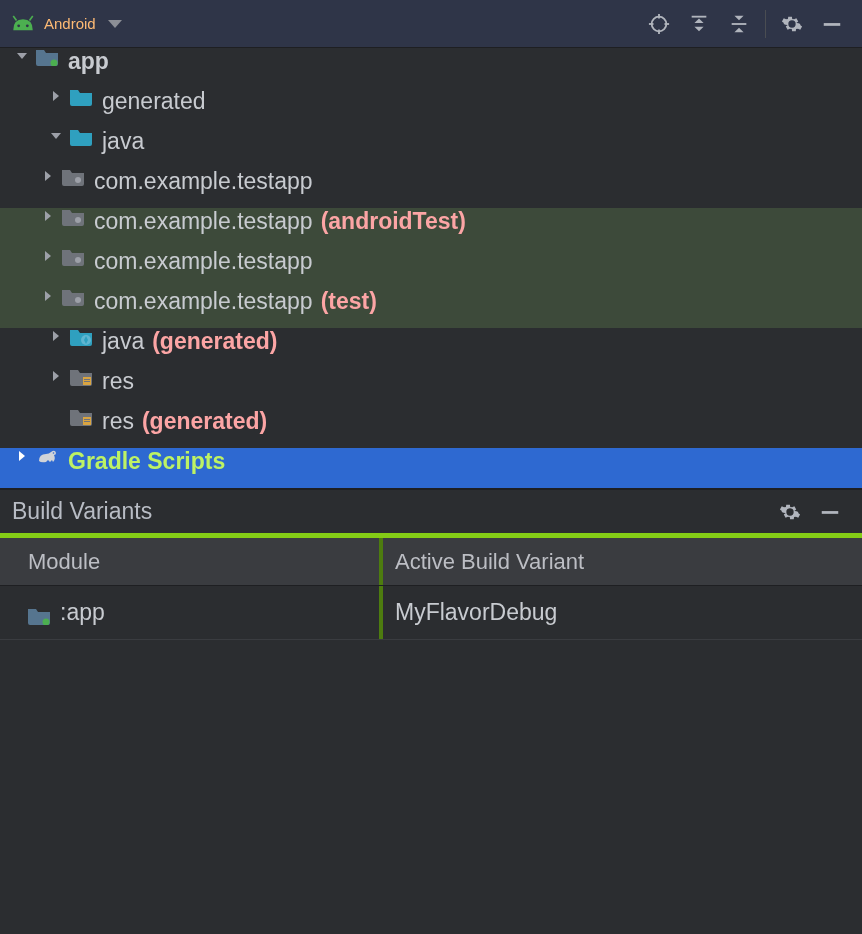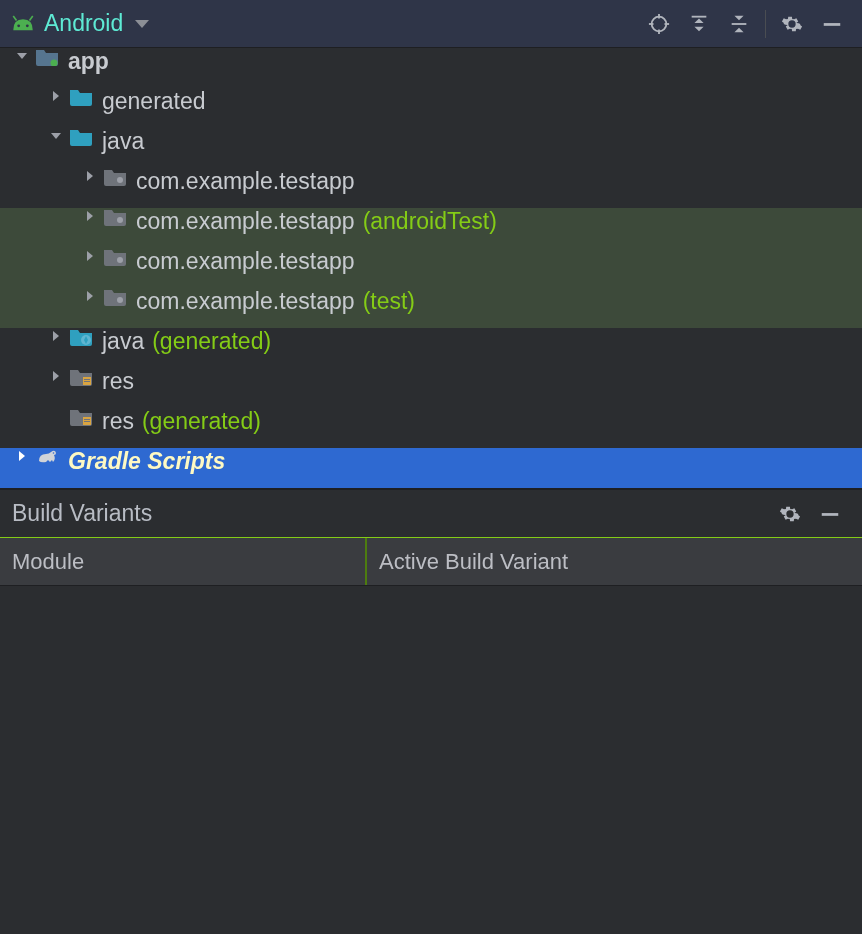--- a/index.html
+++ b/index.html
@@ -14,21 +14,21 @@
 }
 .toolbar {
   height: 48px;
   background: #2f3548;
   display: flex;
   align-items: center;
   padding: 0 10px;
   border-bottom: 1px solid #1e1f22;
 }
 .android-icon { width: 26px; height: 18px; margin-right: 8px; }
-.toolbar-title { color: #5eead4; font-size: 23px; margin-right: 12px; }
+.toolbar-title { color: #fdba74; font-size: 15px; margin-right: 12px; }
 .dropdown-arrow { width: 0; height: 0; border-left: 7px solid transparent; border-right: 7px solid transparent; border-top: 8px solid #8c8f96; }
 .toolbar-spacer { flex: 1; }
 .toolbar-icon { width: 24px; height: 24px; margin: 0 8px; cursor: pointer; display: flex; align-items: center; justify-content: center; fill: #b1b5bd; }
 .toolbar-sep { width: 1px; height: 28px; background: #4a4d52; margin: 0 6px; }
 .tree {
   width: 100%;
   background: #2b2d30;
 }
 .tree-row {
   height: 40px;
@@ -38,49 +38,49 @@
   white-space: nowrap;
 }
 .tree-row.selected { background: #2e69d1; color: #fff; }
 .tree-row.highlight { background: #3d4a3a; }
 .expand { width: 16px; height: 16px; margin-right: 6px; display: flex; align-items: center; justify-content: center; flex-shrink: 0; }
 .expand svg { fill: #9da0a8; }
 .tree-row.selected .expand svg { fill: #fff; }
 .folder-icon { width: 22px; height: 18px; margin-right: 10px; flex-shrink: 0; display: flex; align-items: center; }
 .label { color: #c8cbd0; font-size: 23px; }
 .label.bold { font-weight: 600; }
-.suffix { color: #84cc16; margin-left: 8px; font-size: 23px; }
-.tree-row.selected .label { color: #fef9c3; font-style: italic; }
+.suffix { color: #fca5a5; margin-left: 8px; font-size: 23px; font-weight: bold; }
+.tree-row.selected .label { color: #bef264; }
 .indent-1 { padding-left: 14px; }
 .indent-2 { padding-left: 48px; }
-.indent-3 { padding-left: 82px; }
+.indent-3 { padding-left: 40px; }
 .panel-header {
   height: 50px;
   background: #2b2d30;
   border-top: 2px solid #1e1f22;
-  border-bottom: 1px solid #84cc16;
+  border-bottom: 5px solid #84cc16;
   display: flex;
   align-items: center;
   padding: 0 12px;
 }
 .panel-title { color: #b8bcc4; font-size: 23px; flex: 1; }
 .table { width: 100%; }
 .table-header {
   height: 48px;
   display: flex;
   background: #3a3c40;
   border-bottom: 1px solid #1e1f22;
 }
 .table-header-cell {
   display: flex; align-items: center;
   padding: 0 12px;
   color: #bcbec4;
   font-size: 22px;
 }
-.col-module { width: 367px; border-right: 2px solid #4d7c0f; }
+.col-module { width: 367px; border-right: 4px solid #4d7c0f; margin-left: 16px; }
 .col-variant { flex: 1; }
 .table-body-row {
   height: 54px;
   display: flex;
   background: #2b2d30;
   border-bottom: 1px solid #3a3c40;
 }
 .table-body-cell {
   display: flex; align-items: center;
   padding: 0 12px;
@@ -326,15 +326,25 @@
         <rect x="3" y="11" width="18" height="3" fill="#b1b5bd"></rect>
       </svg>
   </span>
 </div>
 
 <div class="table">
   <div class="table-header">
     <div class="table-header-cell col-module">Module</div>
     <div class="table-header-cell col-variant">Active Build Variant</div>
   </div>
+  <div class="table-body-row">
+    <div class="table-body-cell col-module">
+      <span class="mod-icon"><svg viewBox="0 0 22 18">
+            <path fill="#56758f" d="M0 2h8l2 3h12v11a2 2 0 01-2 2H2a2 2 0 01-2-2z"></path>
+            <circle cx="18" cy="15" r="3.5" fill="#4caf50"></circle>
+          </svg></span>
+      <span>:app</span>
+    </div>
+    <div class="table-body-cell col-variant">MyFlavorDebug</div>
+  </div>
 </div>
 
 <div class="empty-area"></div>
 
 </body></html>

